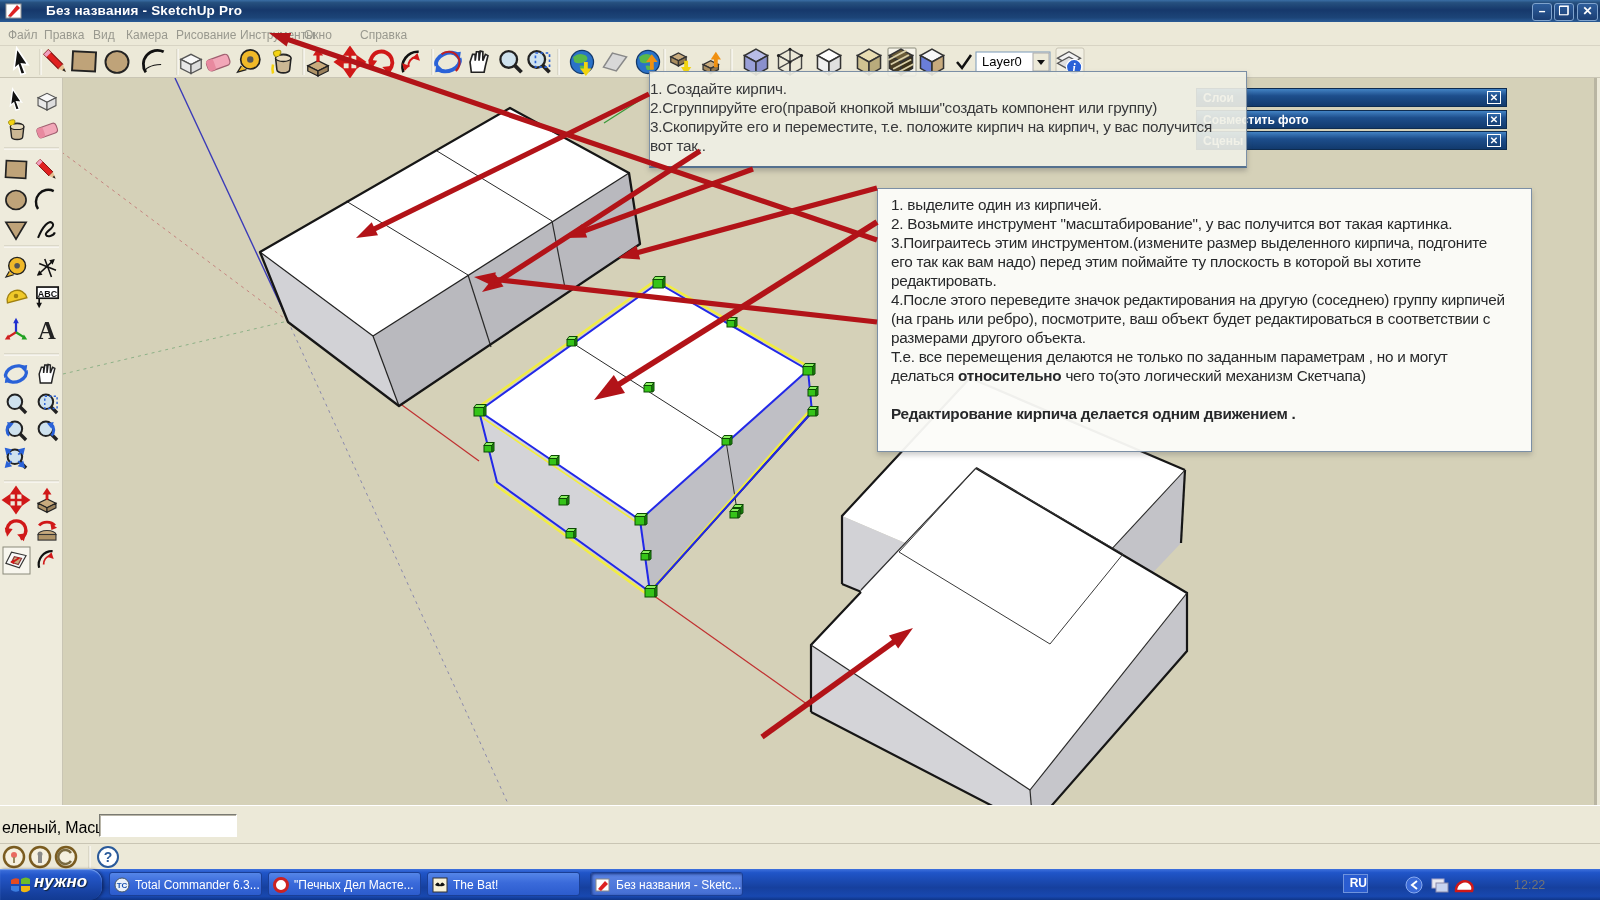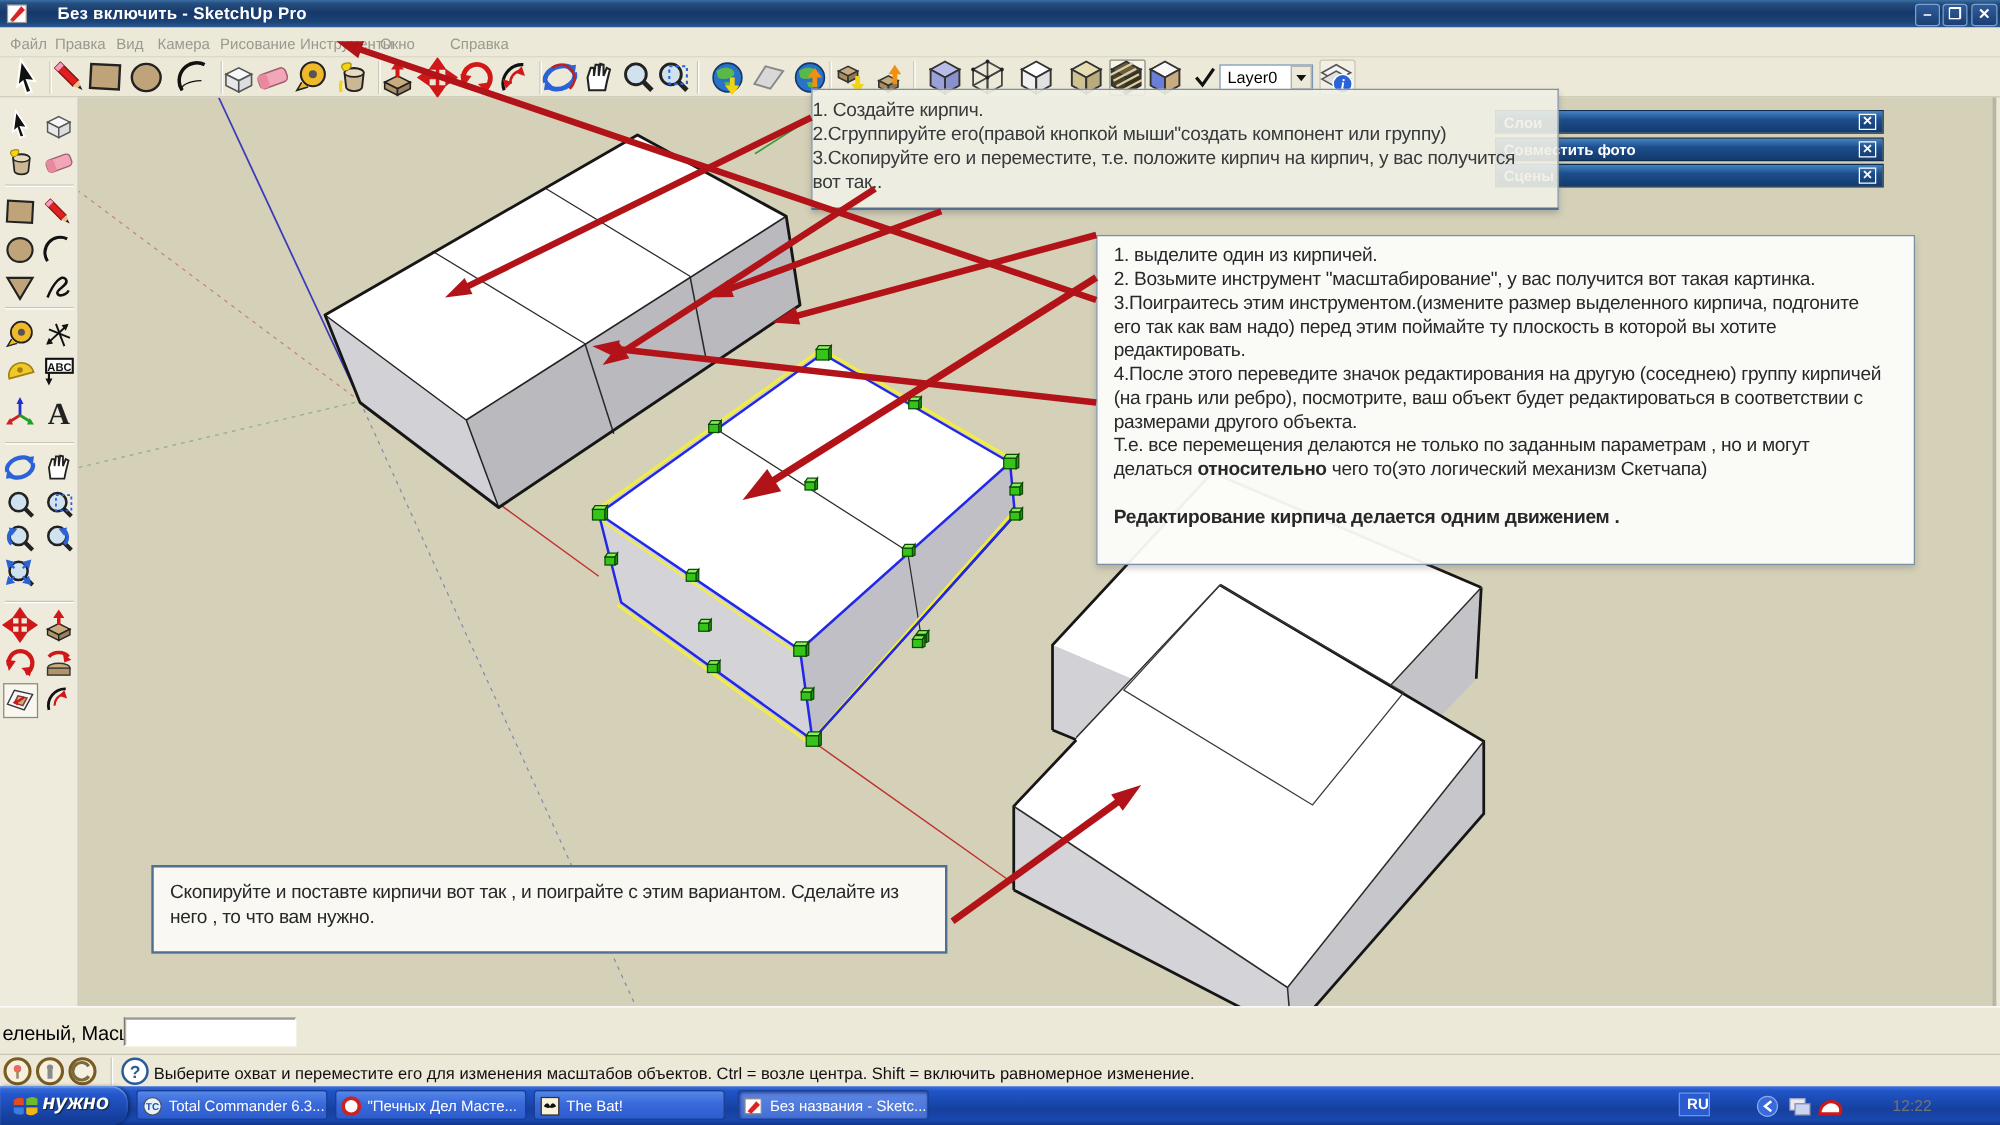--- a/index.html
+++ b/index.html
@@ -202,21 +202,21 @@
         </g>
 <g transform="translate(734,514)">
           <rect x="-4.0" y="-2.5" width="8" height="6.5" fill="#35c418" stroke="#0c4a04" stroke-width="1"></rect>
           <polygon points="-4.0,-2.5 -2.0,-5.5 6.0,-5.5 4.0,-2.5" fill="#8aef60" stroke="#0c4a04" stroke-width="1"></polygon>
           <polygon points="4.0,-2.5 6.0,-5.5 6.0,3.0 4.0,4.0" fill="#1e9a0e" stroke="#0c4a04" stroke-width="1"></polygon>
         </g>
 </g>
 </svg>
 
 <div class="abs" id="titlebar"></div>
-<div class="abs" id="titletext">Без включить - SketchUp Pro</div>
+<div class="abs" id="titletext">Без названия - SketchUp Pro</div>
 <svg class="abs" style="left:5px;top:2px" width="18" height="18" viewBox="0 0 18 18">
       <rect x="1" y="2" width="15" height="14" fill="#fff" stroke="#999"></rect>
       <path d="M3 14 L12 3 L15 6 L6 15 Z" fill="#d22"></path>
       <path d="M3 14 L5 16 L6 15 Z" fill="#777"></path>
     </svg>
 <div class="abs winbtn" style="left:1532px">–</div>
 <div class="abs winbtn" style="left:1554px">❐</div>
 <div class="abs winbtn" style="left:1577px;width:21px">✕</div>
 <div class="abs" id="menubar"></div>
 <div class="menu" style="left:8px">Файл</div>
@@ -609,21 +609,20 @@
       <span class="paneltitle">Совместить фото</span>
       <span class="panelx">✕</span>
     </div>
 <div class="abs panelbar" style="top:131px">
       <span class="paneltitle">Сцены</span>
       <span class="panelx">✕</span>
     </div>
 
 <div class="abs" id="note-top">1. Создайте кирпич.<br>2.Сгруппируйте его(правой кнопкой мыши"создать компонент или группу)<br>3.Скопируйте его и переместите, т.е. положите кирпич на кирпич, у вас получится<br>вот так..</div>
 <div class="abs" id="note-right">1. выделите один из кирпичей.<br>2. Возьмите инструмент "масштабирование", у вас получится вот такая картинка.<br>3.Поиграитесь этим инструментом.(измените размер выделенного кирпича, подгоните<br>его так как вам надо) перед этим поймайте ту плоскость в которой вы хотите<br>редактировать.<br>4.После этого переведите значок редактирования на другую (соседнею) группу кирпичей<br>(на грань или ребро), посмотрите, ваш объект будет редактироваться в соответствии с<br>размерами другого объекта.<br>Т.е. все перемещения делаются не только по заданным параметрам , но и могут<br>делаться <b>относительно</b> чего то(это логический механизм Скетчапа)<br><br><b>Редактирование кирпича делается одним движением .</b></div>
-<div class="abs" id="note-bottom">Скопируйте и поставте кирпичи вот так , и поиграйте с этим вариантом. Сделайте из<br>него , то что вам нужно.</div>
 
 <svg class="abs" id="arrows" style="left:0;top:0" width="1600" height="900" viewBox="0 0 1600 900">
 <line x1="877" y1="240" x2="285.9" y2="38.8" stroke="#b21318" stroke-width="5.2"></line>
 <polygon points="269,33 291.2,33.0 286.6,46.6" fill="#b21318"></polygon>
 <line x1="649" y1="94" x2="372.0" y2="230.1" stroke="#b21318" stroke-width="5.2"></line>
 <polygon points="356,238 371.7,222.3 378.0,235.2" fill="#b21318"></polygon>
 <line x1="753" y1="169" x2="581.8" y2="231.8" stroke="#b21318" stroke-width="5.2"></line>
 <polygon points="565,238 582.2,224.0 587.2,237.5" fill="#b21318"></polygon>
 <line x1="877" y1="188" x2="635.2" y2="253.3" stroke="#b21318" stroke-width="5.2"></line>
 <polygon points="618,258 636.4,245.6 640.2,259.5" fill="#b21318"></polygon>
@@ -648,21 +647,20 @@
 <circle cx="40" cy="14" r="10" fill="#f5f0df" stroke="#7a5c20" stroke-width="2.5"></circle>
       <circle cx="40" cy="11" r="2.5" fill="#8a8a88"></circle>
       <rect x="38" y="13" width="4" height="7" fill="#8a8a88"></rect>
 <circle cx="66" cy="14" r="10" fill="#f5f0df" stroke="#7a5c20" stroke-width="2.5"></circle>
       <path d="M71 10 A7 7 0 1 0 71 18" fill="none" stroke="#7a6a40" stroke-width="2.5"></path>
 <line x1="89" y1="3" x2="89" y2="25" stroke="#c9c5b4"></line>
       <line x1="90" y1="3" x2="90" y2="25" stroke="#fff"></line>
 <circle cx="108" cy="14" r="10" fill="#fff" stroke="#2a5a9a" stroke-width="2"></circle>
       <text x="108" y="19" font-size="14" font-weight="bold" fill="#2a5a9a" text-anchor="middle" font-family="Liberation Sans">?</text>
 </svg>
-<div class="abs" id="statustext">Выберите охват и переместите его для изменения масштабов объектов. Ctrl = возле центра. Shift = включить равномерное изменение.</div>
 
 <div class="abs" id="taskbar"></div>
 
 <div class="abs" id="startbtn" style="top:869px">
       <span>нужно</span>
     </div>
 <svg class="abs" style="left:10px;top:875px" width="22" height="20" viewBox="0 0 22 20">
       <path d="M1 5 Q5 2 9 4 L9 9 L1 9 Z" fill="#e34b22"></path>
       <path d="M11 4 Q16 1 20 4 L20 9 L11 9 Z" fill="#6fbb2a"></path>
       <path d="M1 11 L9 11 L9 16 Q5 18 1 15 Z" fill="#3b7de0"></path>

